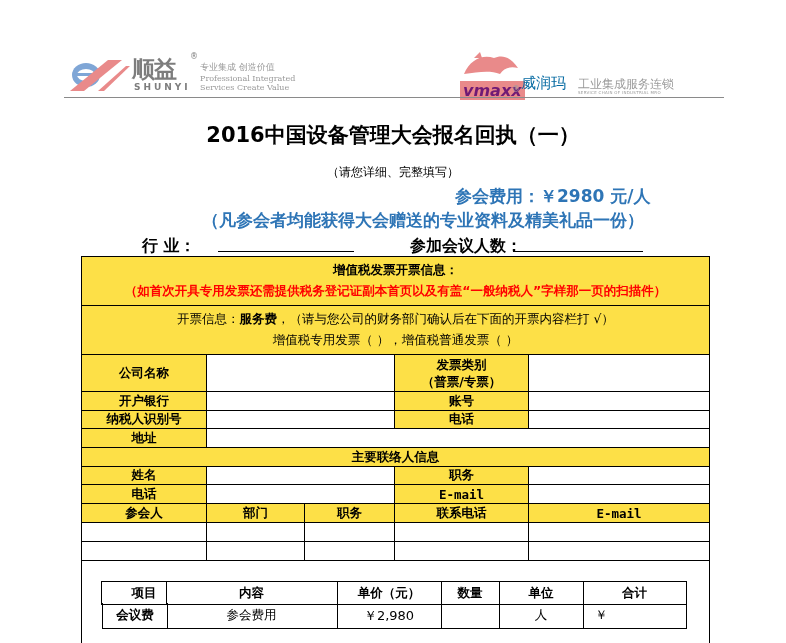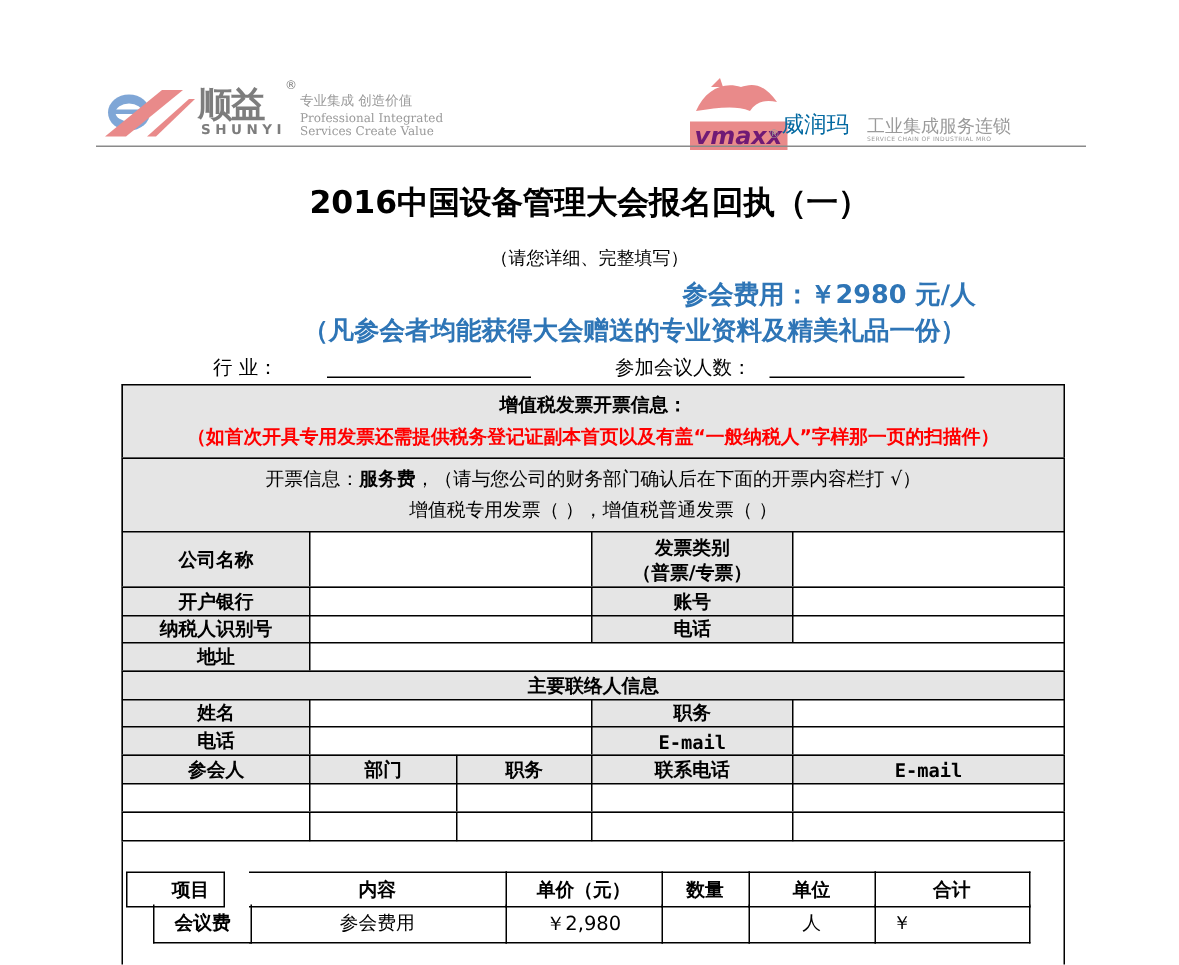--- a/index.html
+++ b/index.html
@@ -19,28 +19,28 @@
   .vm-name { font-size: 15px; color: #0369a1; }
   .vm-chain { font-size: 12px; color: #9a9a9a; }
   .vm-chain-en { font-size: 4px; color: #9a9a9a; letter-spacing: 0.3px; }
   .vm-badge { font-size: 16px; font-weight: bold; font-style: italic; color: #701a75; background: #e98a8a; padding: 0 3px; }
 
   
   .title { left: 0; width: 786px; top: 121px; text-align: center; font-size: 21px; font-weight: bold; }
   .subtitle { left: 0; width: 786px; top: 164px; text-align: center; font-size: 12px; }
   .fee { left: 455px; top: 185px; font-size: 17px; font-weight: bold; color: #2e75b6; }
   .gift { left: 0; width: 786px; top: 209px; text-align: center; font-size: 17px; font-weight: bold; color: #2e75b6; padding-left: 60px; box-sizing: border-box; }
-  .meta-label { top: 236px; font-size: 13px; font-weight: normal; }
+  .meta-label { top: 236px; font-size: 16px; font-weight: bold; }
   .blank-line { top: 251px; height: 1px; background: #000; }
 
   
   .cell { position: absolute; box-sizing: border-box; border: 1px solid #000; display: flex;
           align-items: center; justify-content: center; text-align: center;
           font-size: 12.5px; font-weight: bold; }
-  .blue { background: #e5e5e5; }
+  .blue { background: #fde047; }
   .white { background: #ffffff; }
   .red { color: #ff0000; }
   .normal { font-weight: normal; }
   .outer { position: absolute; left: 81px; top: 256px; width: 629px; height: 400px; border: 1.5px solid #000; border-bottom: none; box-sizing: border-box; }
 
   
   .ft { position: absolute; box-sizing: border-box; border: 1.5px solid #000; display: flex;
         align-items: center; justify-content: center; font-size: 12.5px; }
 </style>
 </head>
@@ -143,21 +143,21 @@
 <div class="cell white" style="left:304px;top:522px;width:91px;height:20px;"></div>
 <div class="cell white" style="left:394px;top:522px;width:135px;height:20px;"></div>
 <div class="cell white" style="left:528px;top:522px;width:182px;height:20px;"></div>
 
 <div class="cell white" style="left:81px;top:541px;width:126px;height:20px;"></div>
 <div class="cell white" style="left:206px;top:541px;width:99px;height:20px;"></div>
 <div class="cell white" style="left:304px;top:541px;width:91px;height:20px;"></div>
 <div class="cell white" style="left:394px;top:541px;width:135px;height:20px;"></div>
 <div class="cell white" style="left:528px;top:541px;width:182px;height:20px;"></div>
 
-<div class="ft" style="left:84px;top:581px;width:66px;height:24px;font-weight:bold;padding-left:20px;">项目</div>
+<div class="ft" style="left:101px;top:581px;width:66px;height:24px;font-weight:bold;padding-left:20px;">项目</div>
 <div class="ft" style="left:166px;top:581px;width:172px;height:24px;font-weight:bold;border-left:none;">内容</div>
 <div class="ft" style="left:337px;top:581px;width:105px;height:24px;font-weight:bold;border-left:none;">单价（元）</div>
 <div class="ft" style="left:441px;top:581px;width:59px;height:24px;font-weight:bold;border-left:none;">数量</div>
 <div class="ft" style="left:499px;top:581px;width:85px;height:24px;font-weight:bold;border-left:none;">单位</div>
 <div class="ft" style="left:583px;top:581px;width:104px;height:24px;font-weight:bold;border-left:none;">合计</div>
 
 <div class="ft" style="left:102px;top:603px;width:66px;height:26px;font-weight:bold;border-top:none;">会议费</div>
 <div class="ft" style="left:166px;top:603px;width:172px;height:26px;border-left:none;border-top:none;">参会费用</div>
 <div class="ft" style="left:337px;top:603px;width:105px;height:26px;border-left:none;border-top:none;font-size:13px;">￥2,980</div>
 <div class="ft" style="left:441px;top:603px;width:59px;height:26px;border-left:none;border-top:none;"></div>

